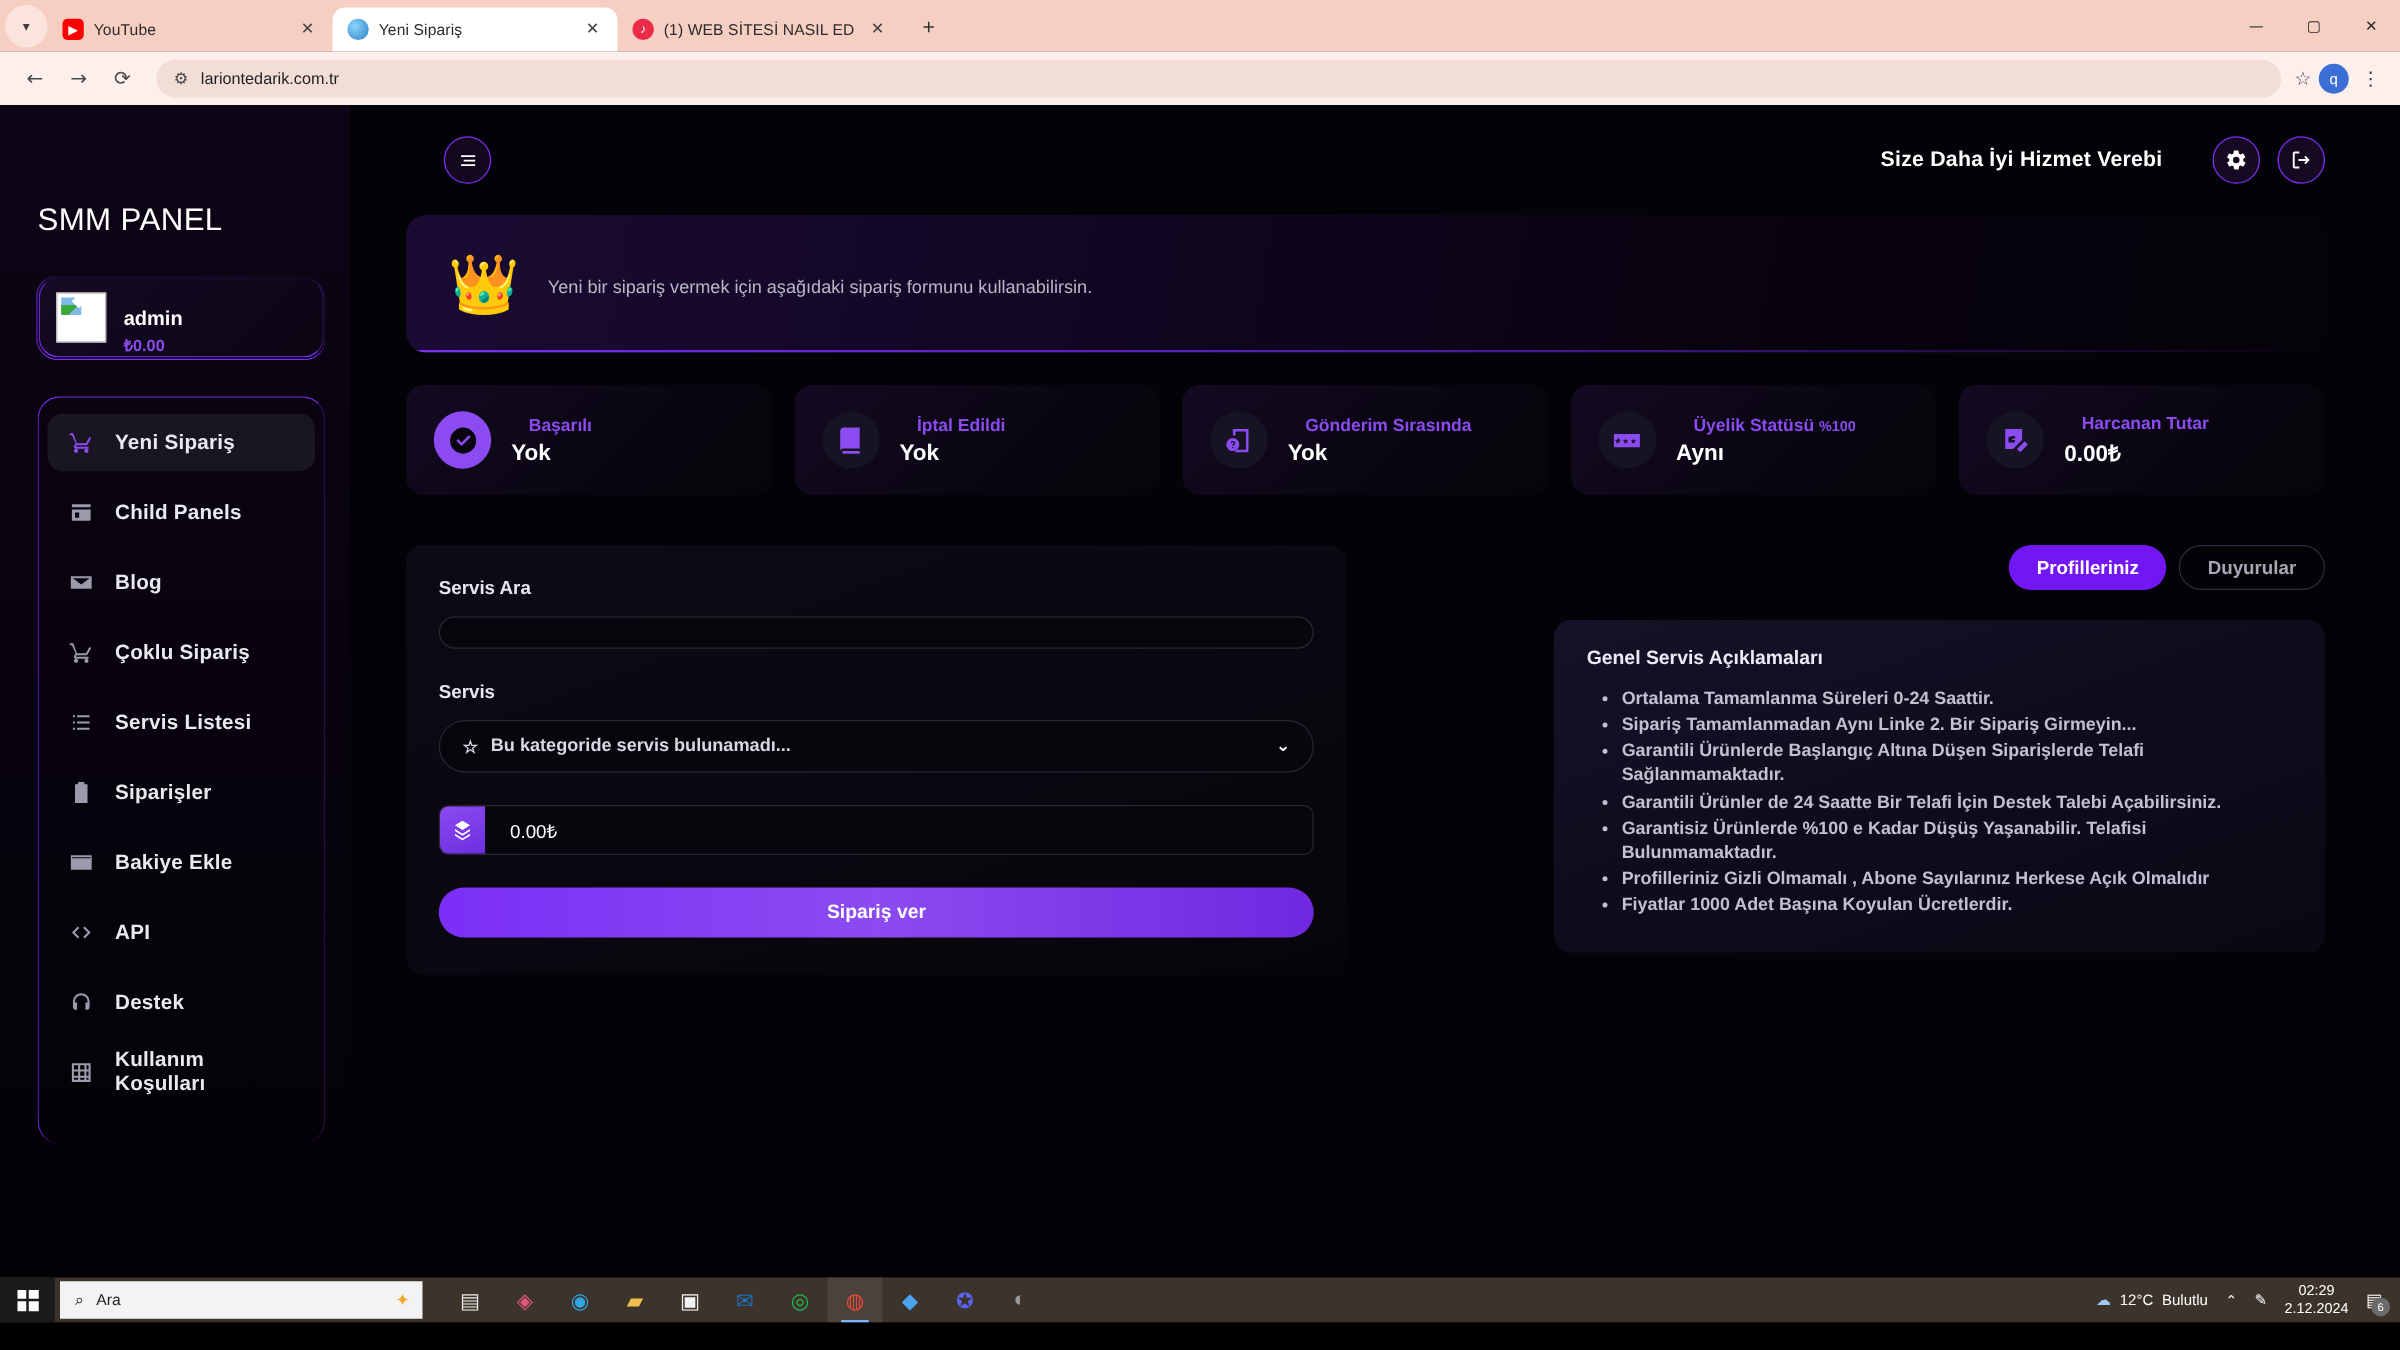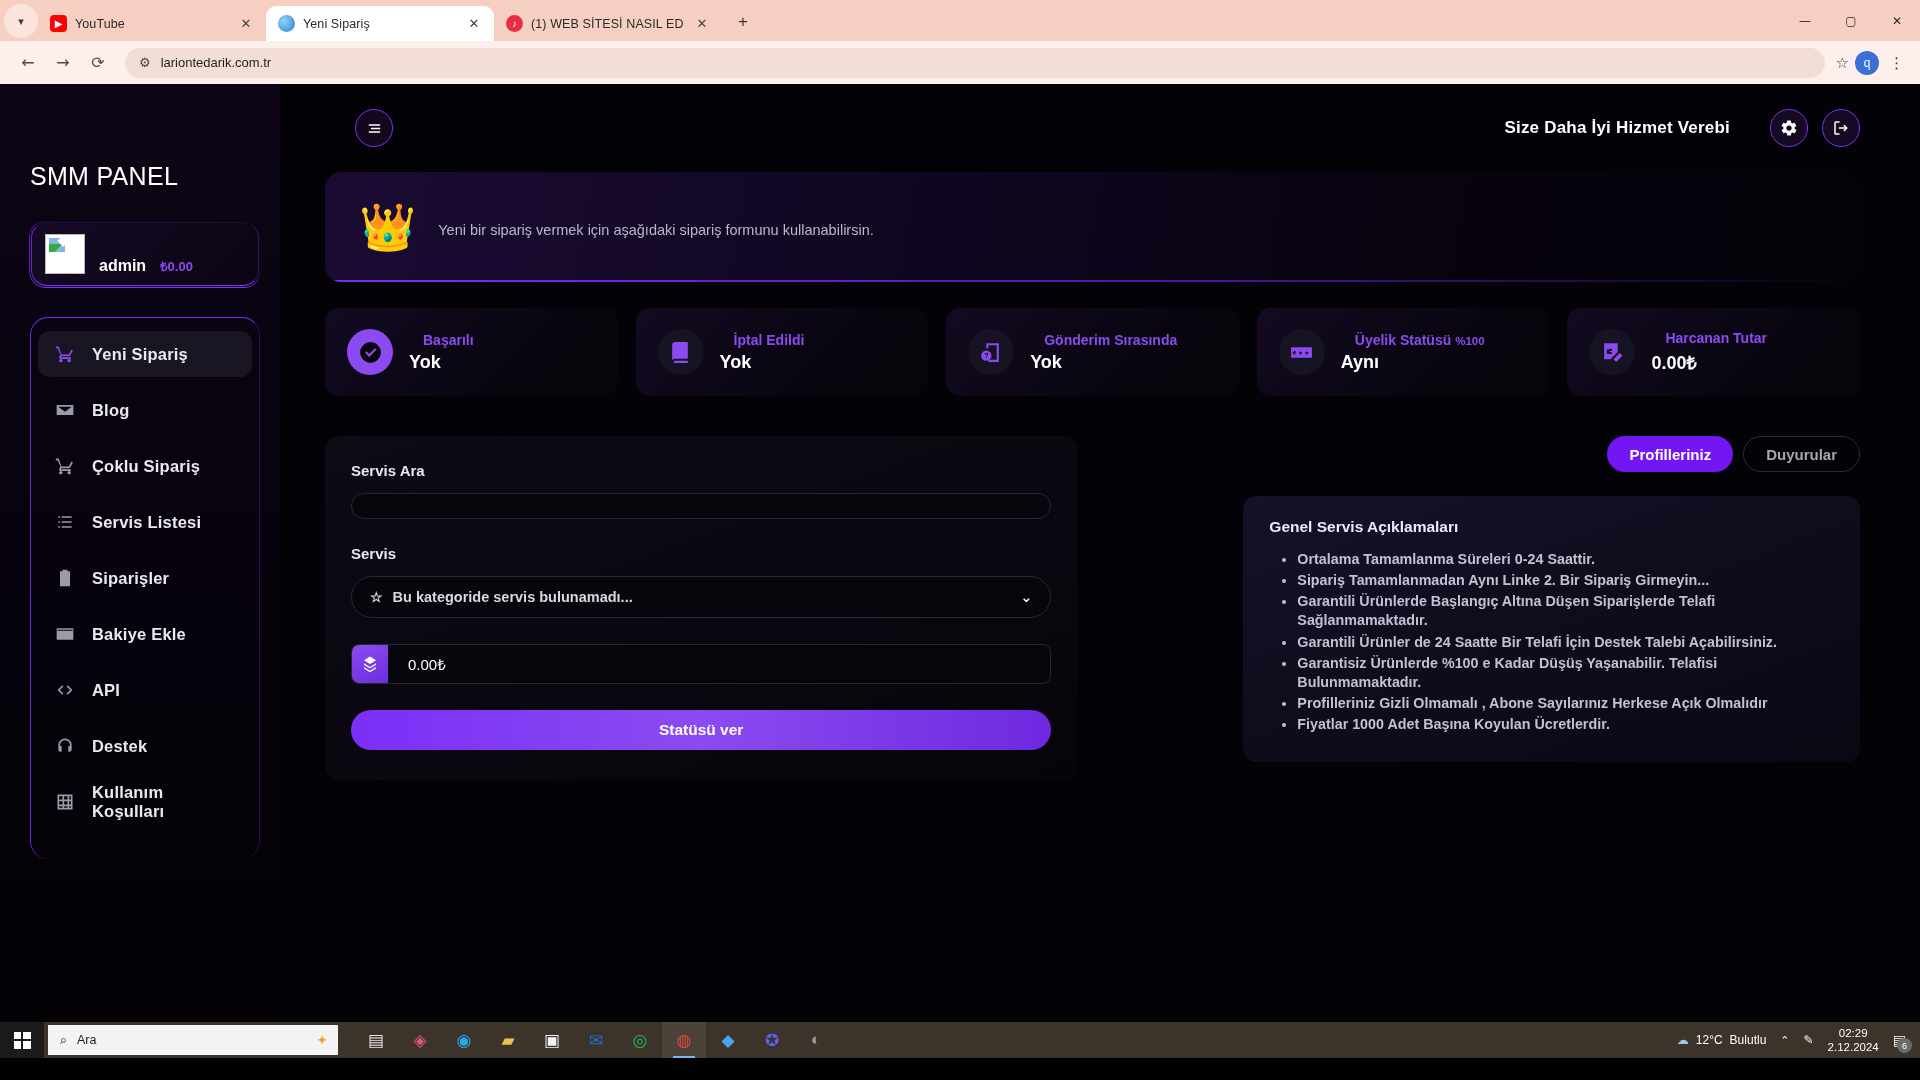--- a/index.html
+++ b/index.html
@@ -118,21 +118,21 @@
   .broken-img::before {
     content: ""; position: absolute; left: 3px; top: 3px; width: 16px; height: 14px;
     background:
       linear-gradient(135deg, #3aa93a 55%, transparent 55%) no-repeat bottom/100% 60%,
       #7fb9e8;
   }
   .broken-img::after {
     content: ""; position: absolute; left: 13px; top: 2px; width: 8px; height: 8px;
     background: #fff; transform: rotate(45deg);
   }
-  .user-meta { display: flex; gap: 14px; margin-top: 24px; }
+  .user-meta { display: flex; flex-direction: column; gap: 2px; margin-top: 24px; }
   .user-name { color: #fff; font-size: 16px; font-weight: bold; }
   .user-bal { color: #8b4bf0; font-size: 13px; font-weight: bold; }
 
   .navwrap {
     margin: 30px 20px 0 30px; border-radius: 18px; position: relative;
     padding: 14px 0 24px 0;
   }
   .navwrap::after{
     content:""; position:absolute; inset:0; border-radius:18px;
     border-top:1.5px solid #7b2ff7; border-left:1.5px solid #6a23d0;
@@ -375,20 +375,28 @@
 
         <div class="navitem active">
           <span class="nicon">
             <svg viewBox="0 0 24 24">
                 <path d="M7 18c-1.1 0-2 .9-2 2s.9 2 2 2 2-.9 2-2-.9-2-2-2zm10 0c-1.1 0-2 .9-2 2s.9 2 2 2 2-.9 2-2-.9-2-2-2zM7.2 14.6h9.4c.8 0 1.4-.4 1.7-1.1l3.2-5.8-1.7-1-3.2 5.9H7.8L4.3 3H1v2h2l3.6 7.6-1.4 2.4c-.7 1.3.2 3 1.8 3h12v-2H7.2c-.3 0-.4-.3-.2-.5z"></path>
               </svg>
           </span>
           <span>Yeni Sipariş</span>
         </div>
 
+        <div class="navitem">
+          <span class="nicon">
+            <svg viewBox="0 0 24 24">
+                <path d="M3 4h18v3H3V4zm0 5h18v10a1 1 0 0 1-1 1H4a1 1 0 0 1-1-1V9zm3 3v5h4v-5H6z"></path>
+              </svg>
+          </span>
+          <span>Child Panels</span>
+        </div>
 
         <div class="navitem">
           <span class="nicon">
             <svg viewBox="0 0 24 24">
                 <path d="M2 6h20v12H2V6zm2 2 8 6 8-6H4z"></path>
               </svg>
           </span>
           <span>Blog</span>
         </div>
 
@@ -569,21 +577,21 @@
 
           <div class="famount">
             <span class="coinbox">
               <svg viewBox="0 0 24 24">
                   <path d="M12 2 4 7l8 5 8-5-8-5zM4 11l8 5 8-5v2l-8 5-8-5v-2zm0 5 8 5 8-5v2l-8 5-8-5v-2z"></path>
                 </svg>
             </span>
             <span class="amt">0.00₺</span>
           </div>
 
-          <div class="submit">Statüsü ver</div>
+          <div class="submit">Sipariş ver</div>
         </div>
 
         <div class="rightcol">
           <div class="tabsrow">
             <div class="pill on">Profilleriniz</div>
             <div class="pill off">Duyurular</div>
           </div>
 
           <div class="infocard">
             <div class="infotitle">Genel Servis Açıklamaları</div>

